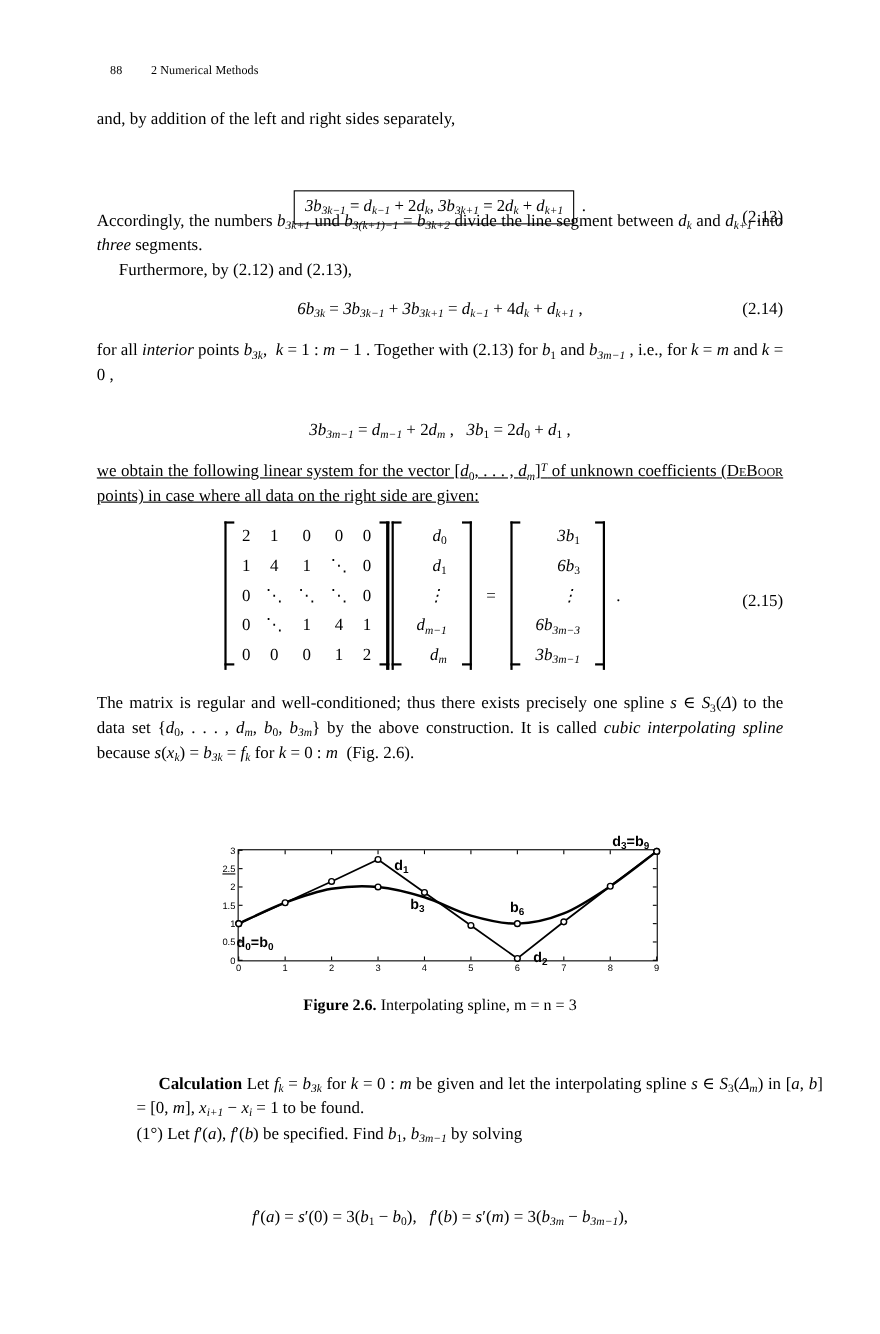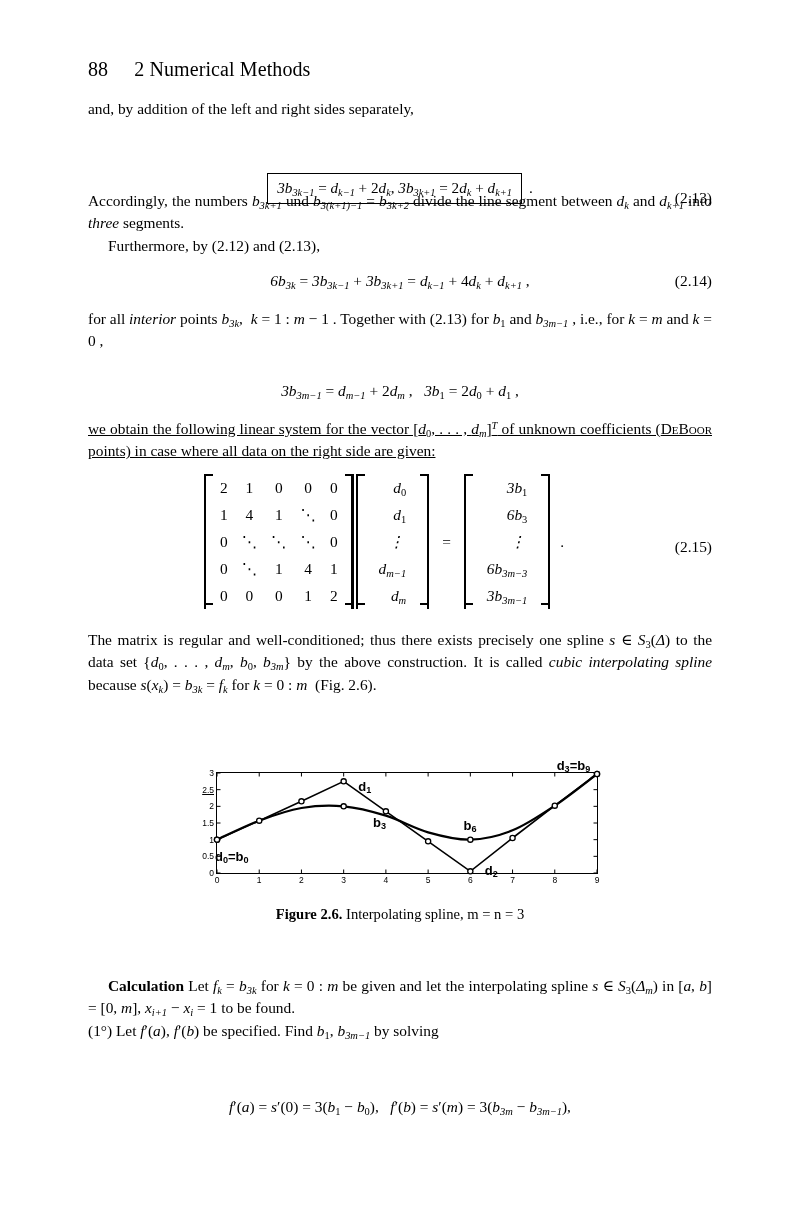--- a/index.html
+++ b/index.html
@@ -18,23 +18,23 @@
   .page {
     position: absolute;
     left: 0; top: 0;
     width: 800px;
     height: 1213px;
   }
 
   
   .runhead {
     position: absolute;
-    left: 88px;
+    left: 100px;
     top: 58px;
-    font-size: 20px;
+    font-size: 11px;
     letter-spacing: 0.1px;
   }
   .runhead .pg { margin-right: 26px; }
 
   
   .col {
     position: absolute;
     left: 88px;
     width: 624px;
   }
@@ -423,21 +423,21 @@
         <span class="ptlabel" style="left:93.8%; top:-8.3%;">d<sub>3</sub>=b<sub>9</sub></span>
       </div>
     </div>
 
     <div class="figcap">
       <span class="bf">Figure 2.6.</span>
       <span>Interpolating spline, m = n = 3</span>
     </div>
   </div>
 
-  <div class="col" style="top:975px;">
+  <div class="col" style="top:975px;margin-left:36px;">
     <p class="t indent"><span class="bf">Calculation</span> Let <span class="mi">f<sub>k</sub></span> = <span class="mi">b<sub>3k</sub></span> for <span class="mi">k</span> = 0 : <span class="mi">m</span> be given and let the interpolating spline <span class="mi">s</span> ∈ <span class="mi">S<sub class="up">3</sub></span>(<span class="mi">Δ<sub>m</sub></span>) in [<span class="mi">a</span>, <span class="mi">b</span>] = [0, <span class="mi">m</span>], <span class="mi">x<sub>i+1</sub></span> − <span class="mi">x<sub>i</sub></span> = 1 to be found.</p>
     <p class="t">(1°) Let <span class="mi">f</span>′(<span class="mi">a</span>), <span class="mi">f</span>′(<span class="mi">b</span>) be specified. Find <span class="mi">b<sub class="up">1</sub></span>, <span class="mi">b<sub>3m−1</sub></span> by solving</p>
   </div>
 
   <div class="disp" style="top:1065px;margin-top:33px;">
     <span><span class="mi">f</span>′(<span class="mi">a</span>) = <span class="mi">s</span>′(0) = 3(<span class="mi">b<sub class="up">1</sub></span> − <span class="mi">b<sub class="up">0</sub></span>), &nbsp; <span class="mi">f</span>′(<span class="mi">b</span>) = <span class="mi">s</span>′(<span class="mi">m</span>) = 3(<span class="mi">b<sub>3m</sub></span> − <span class="mi">b<sub>3m−1</sub></span>),</span>
   </div>
 
 </div>
 

